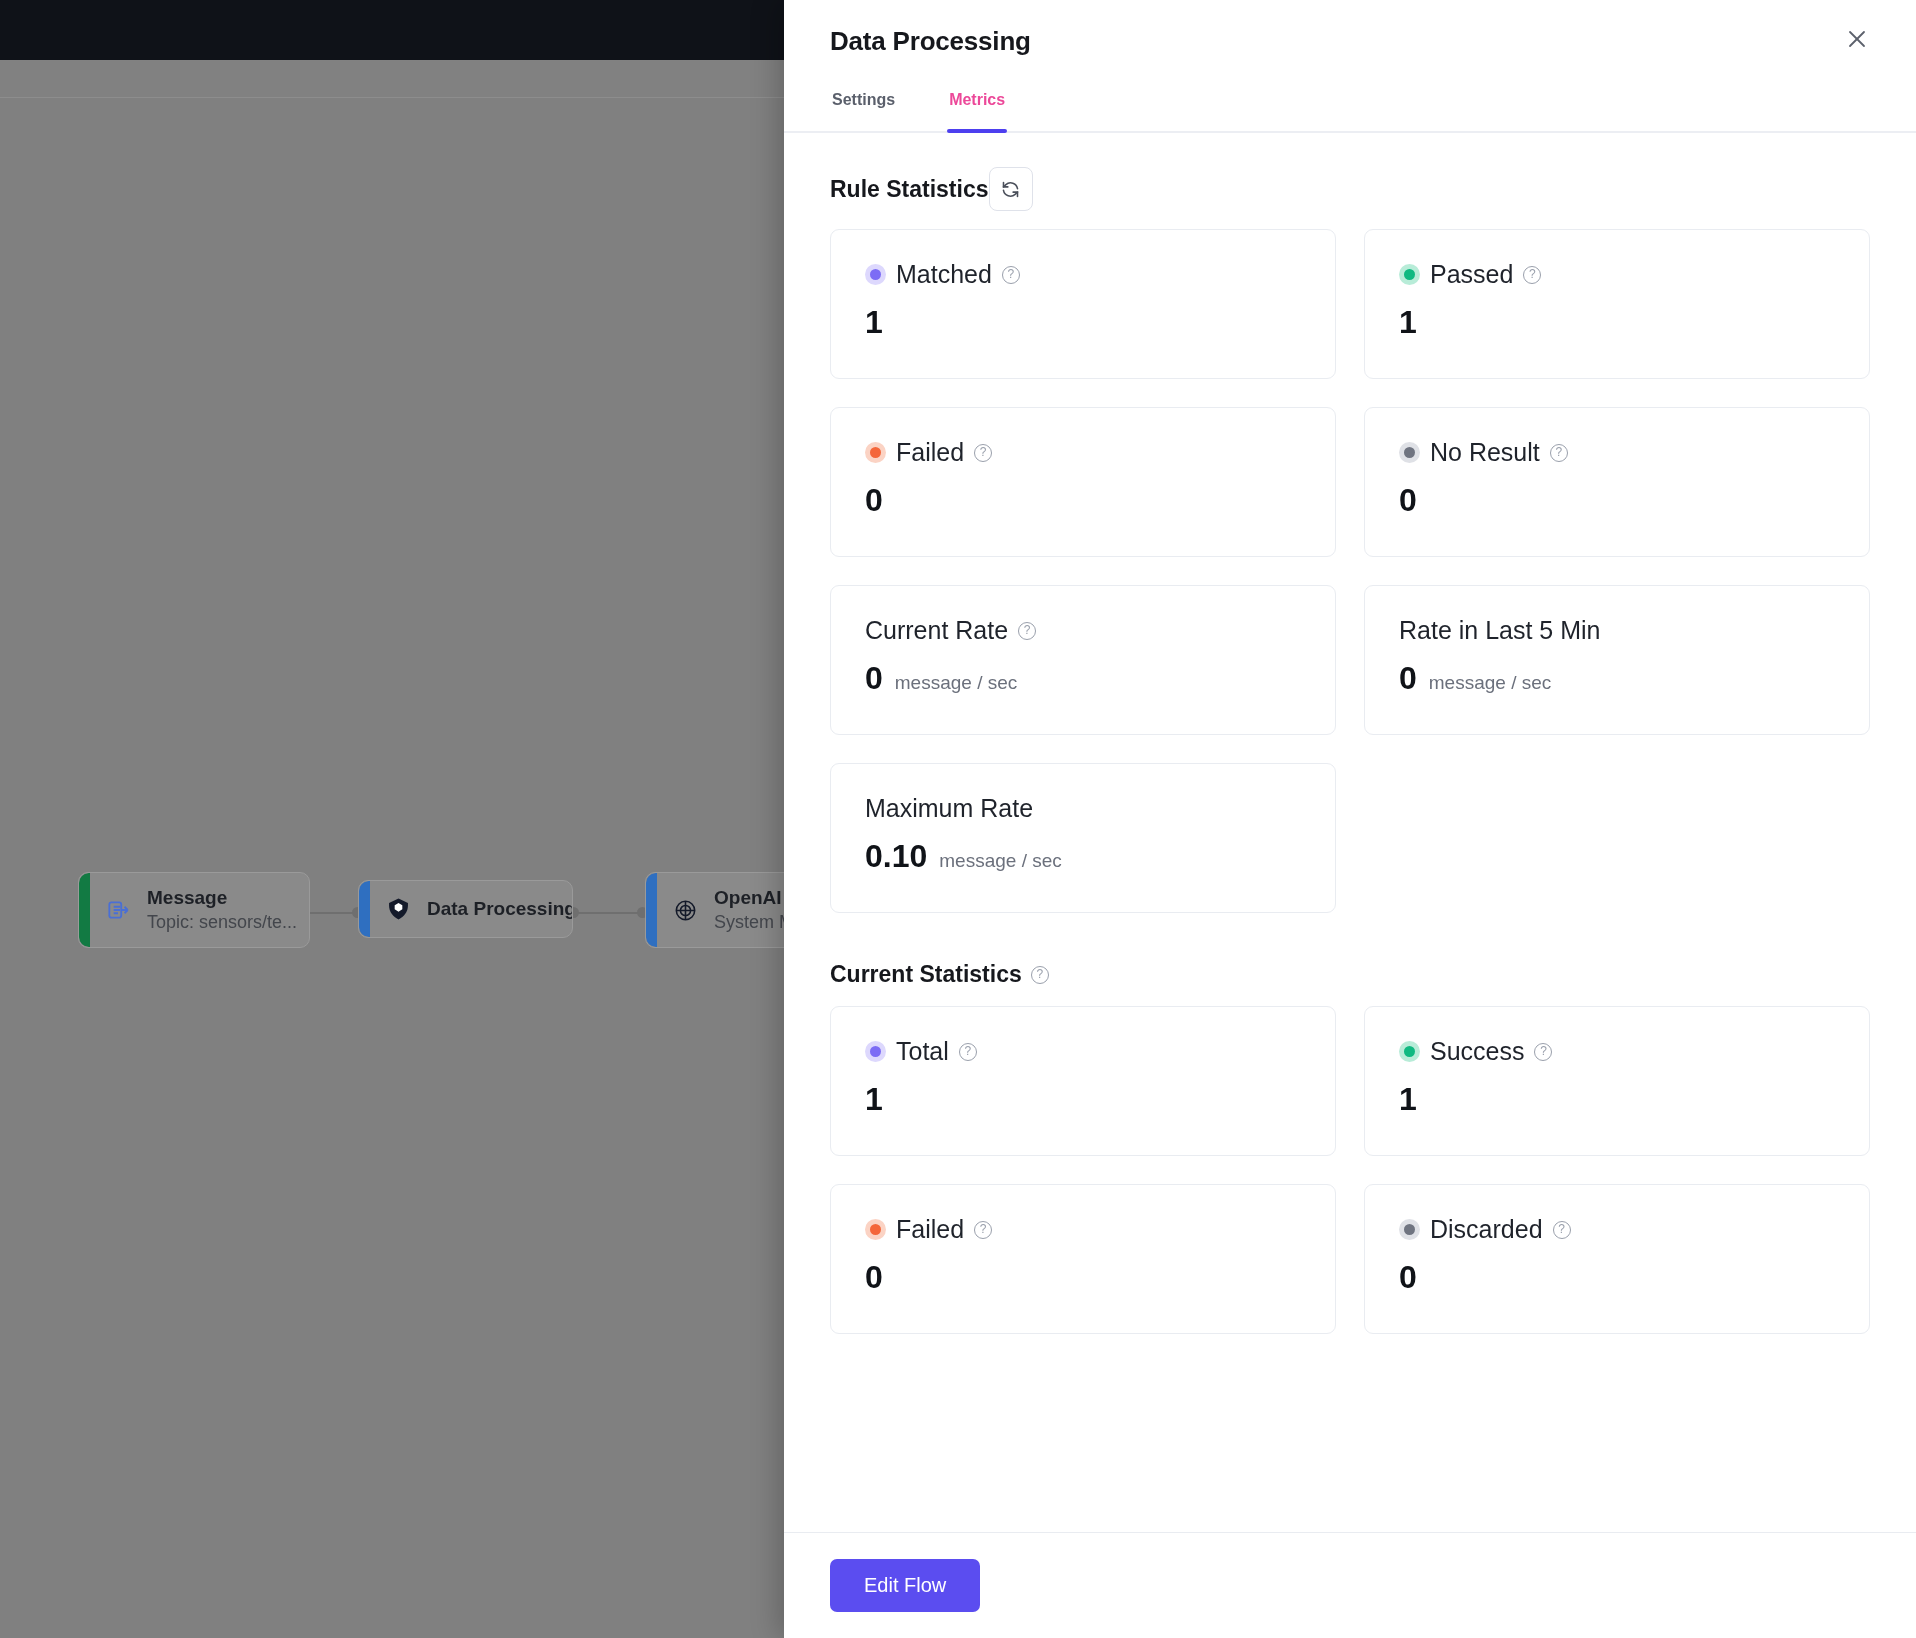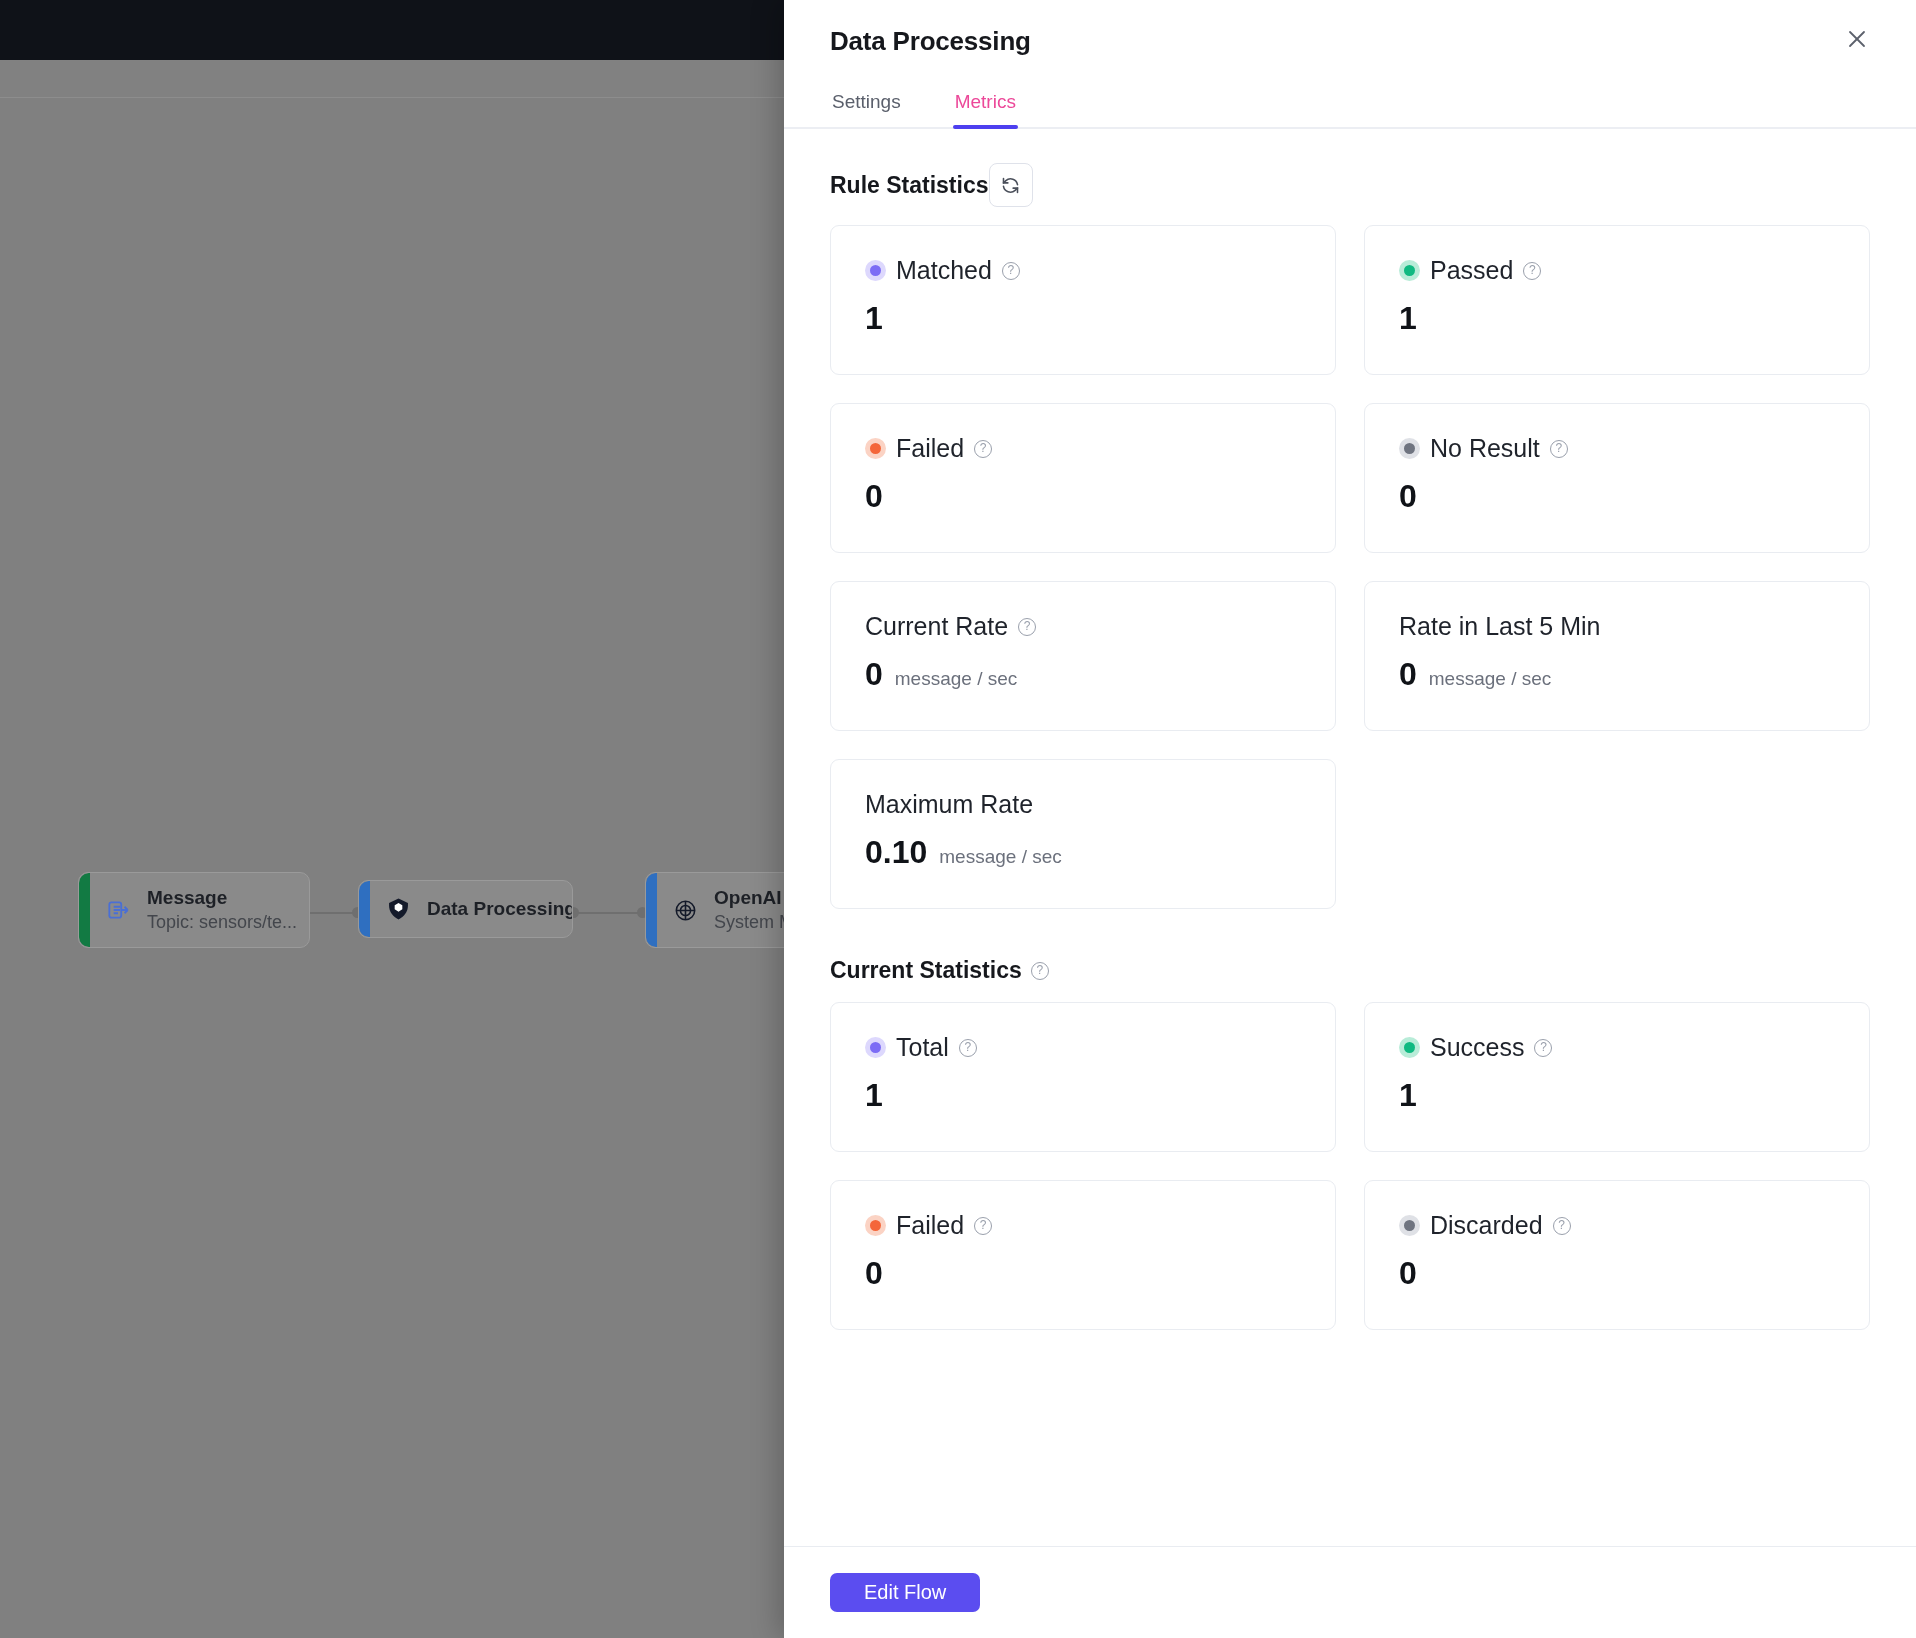--- a/index.html
+++ b/index.html
@@ -125,27 +125,28 @@
 
   #tabs {
     display: flex;
     gap: 50px;
     padding: 0 46px;
     margin-top: 28px;
     border-bottom: 2px solid #eceef3;
     position: relative;
   }
   .tab {
-    font-size: 19px;
+    font-size: 16px;
     color: #5a5f6b;
-    padding: 6px 2px 14px 2px;
+    padding: 6px 2px 22px 2px;
     cursor: pointer;
     position: relative;
     background: none; border: none;
     font-family: inherit;
+    font-weight: bold;
   }
   .tab.active { color: #ec4899; }
   .tab.active::after {
     content: "";
     position: absolute;
     left: 0; right: 0; bottom: -2px;
     height: 4px;
     background: #4d3fef;
     border-radius: 2px;
   }
@@ -251,21 +252,21 @@
     border-top: 1px solid #e9ecf1;
     padding: 26px 46px;
     background: #fff;
   }
   #edit-flow-button {
     background: #5b4df0;
     color: #fff;
     border: none;
     border-radius: 7px;
     font-size: 20px;
-    padding: 8px 34px;
+    padding: 15px 34px;
     cursor: pointer;
     font-family: inherit;
   }
 
   .spacer-bottom { height: 70px; }
 </style>
 </head>
 <body>
 
 <div id="app-background">

